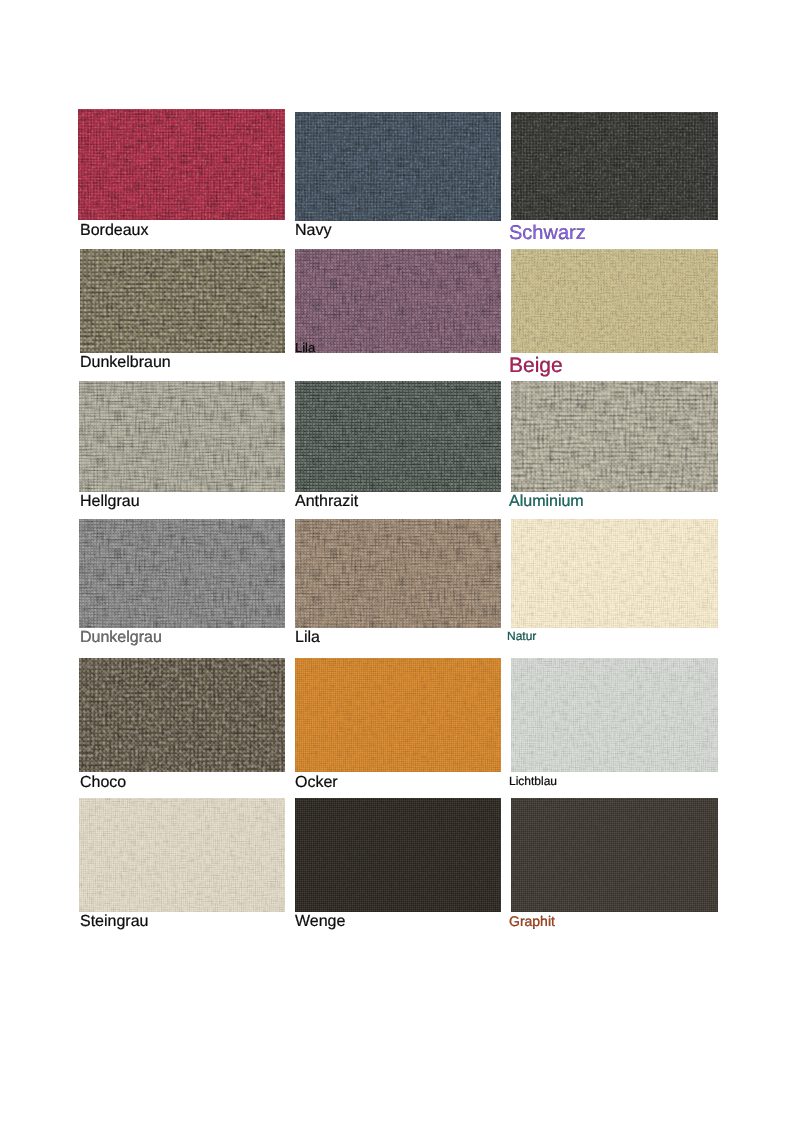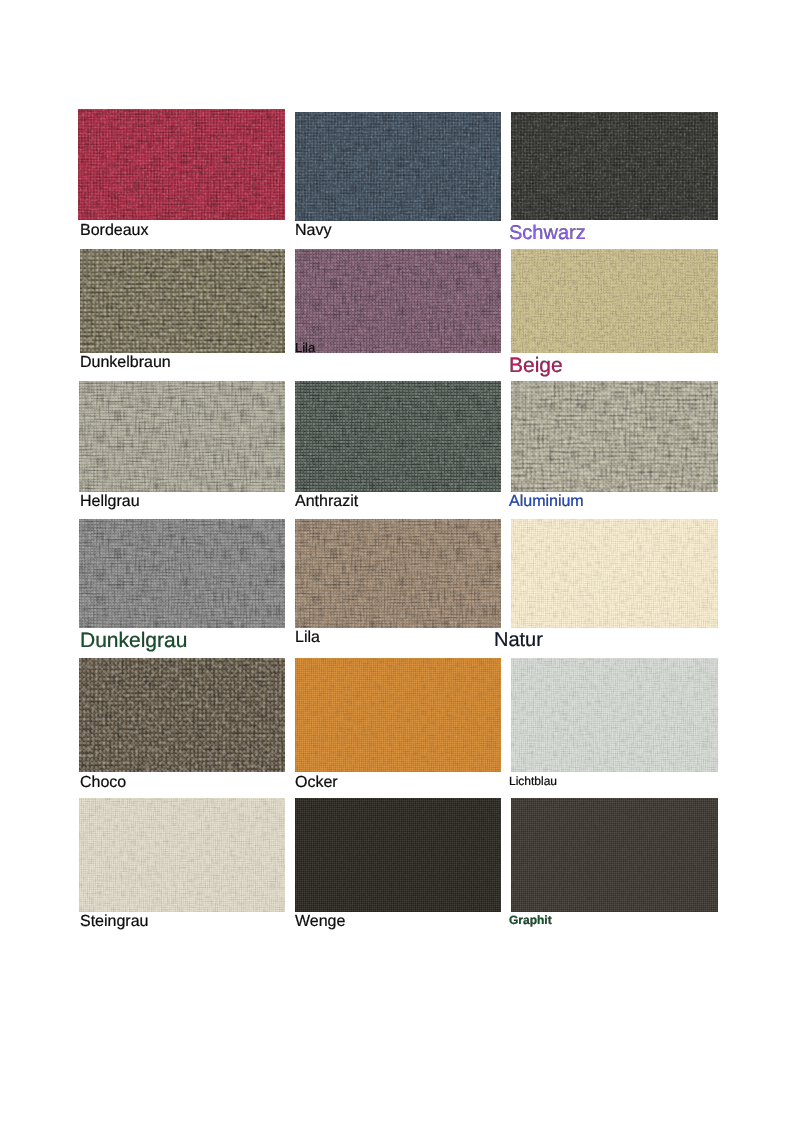--- a/index.html
+++ b/index.html
@@ -182,42 +182,42 @@
       </svg>
     <div class="weave"></div>
   </div>
   <div class="label" style="left: 295px; top: 494px; color: rgb(13, 13, 13); font-size: 16px;">Anthrazit</div>
   <div class="swatch t-verycoarse" style="left: 511px; top: 381px; width: 207px; height: 111px; background: rgb(180, 175, 153);">
     <svg class="tex" width="207" height="111">
         <rect width="100%" height="100%" filter="url(#tex-verycoarse)"></rect>
       </svg>
     <div class="weave"></div>
   </div>
-  <div class="label" style="left: 509px; top: 494px; color: #1d4ed8; font-size: 16px;">Aluminium</div>
+  <div class="label" style="left: 509px; top: 494px; color: #0f766e; font-size: 16px;">Aluminium</div>
   <div class="swatch t-nub" style="left: 79px; top: 519px; width: 206px; height: 109px; background: rgb(134, 134, 134);">
     <svg class="tex" width="206" height="109">
         <rect width="100%" height="100%" filter="url(#tex-nub)"></rect>
       </svg>
     <div class="weave"></div>
   </div>
-  <div class="label" style="left: 80px; top: 630px; color: #14532d; font-size: 21px;">Dunkelgrau</div>
+  <div class="label" style="left: 80px; top: 630px; color: #737373; font-size: 16px;">Dunkelgrau</div>
   <div class="swatch t-nub" style="left: 295px; top: 519px; width: 206px; height: 109px; background: rgb(157, 133, 109);">
     <svg class="tex" width="206" height="109">
         <rect width="100%" height="100%" filter="url(#tex-nub)"></rect>
       </svg>
     <div class="weave"></div>
   </div>
   <div class="label" style="left: 295px; top: 630px; color: rgb(13, 13, 13); font-size: 16px;">Lila</div>
   <div class="swatch t-fine" style="left: 511px; top: 519px; width: 207px; height: 109px; background: rgb(252, 240, 208);">
     <svg class="tex" width="207" height="109">
         <rect width="100%" height="100%" filter="url(#tex-fine)"></rect>
       </svg>
     <div class="weave"></div>
   </div>
-  <div class="label" style="left: 494px; top: 630px; color: #0f172a; font-size: 20px;">Natur</div>
+  <div class="label" style="left: 507px; top: 630px; color: #0f766e; font-size: 12px;">Natur</div>
   <div class="swatch t-verycoarse" style="left: 79px; top: 658px; width: 206px; height: 114px; background: rgb(92, 80, 60);">
     <svg class="tex" width="206" height="114">
         <rect width="100%" height="100%" filter="url(#tex-verycoarse)"></rect>
       </svg>
     <div class="weave"></div>
   </div>
   <div class="label" style="left: 80px; top: 775px; color: rgb(13, 13, 13); font-size: 16px;">Choco</div>
   <div class="swatch t-fine" style="left: 295px; top: 658px; width: 206px; height: 114px; background: rgb(215, 133, 37);">
     <svg class="tex" width="206" height="114">
         <rect width="100%" height="100%" filter="url(#tex-fine)"></rect>
@@ -245,14 +245,14 @@
       </svg>
     <div class="weave"></div>
   </div>
   <div class="label" style="left: 295px; top: 914px; color: rgb(13, 13, 13); font-size: 16px;">Wenge</div>
   <div class="swatch t-fine" style="left: 511px; top: 798px; width: 207px; height: 114px; background: rgb(59, 53, 45);">
     <svg class="tex" width="207" height="114">
         <rect width="100%" height="100%" filter="url(#tex-fine)"></rect>
       </svg>
     <div class="weave"></div>
   </div>
-  <div class="label" style="left: 509px; top: 914px; color: #14532d; font-size: 12px; font-weight: bold;">Graphit</div>
+  <div class="label" style="left: 509px; top: 914px; color: #c2410c; font-size: 14px;">Graphit</div>
 </div>
 
 </body></html>

